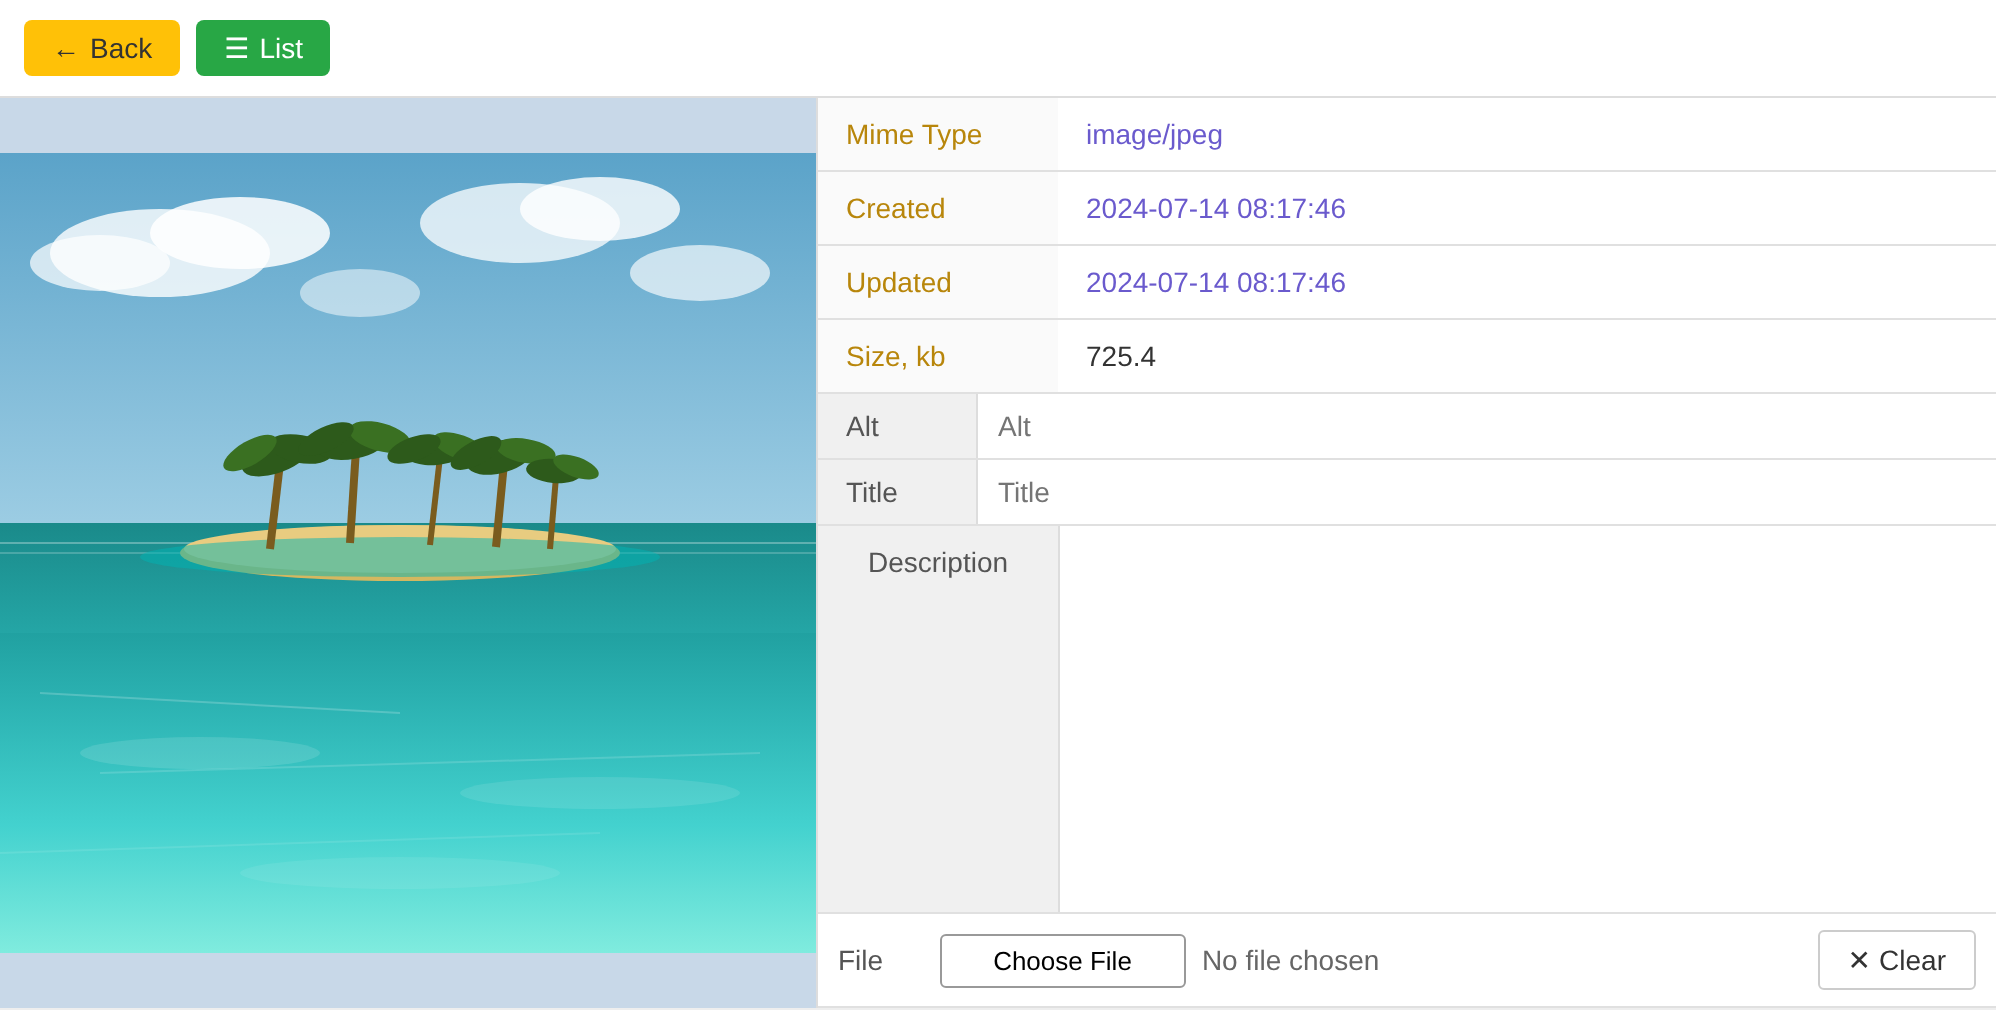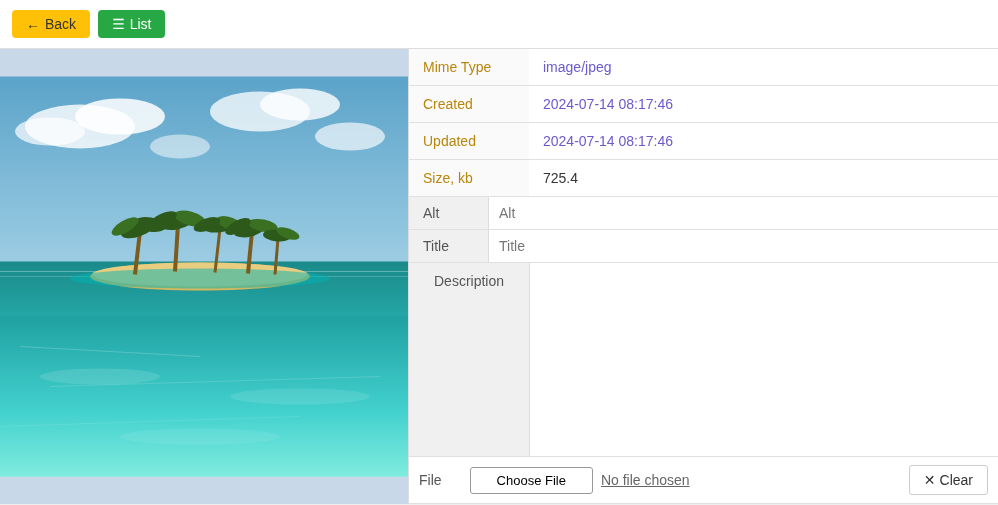--- a/index.html
+++ b/index.html
@@ -124,21 +124,20 @@
       border: 1px solid #999;
       border-radius: 3px;
       padding: 5px 26px;
       font-size: 13px;
       cursor: pointer;
     }
 
     .no-file-text {
       color: #666;
       flex: 1;
-      text-decoration: underline;
     }
 
     .clear-btn {
       background: #fff;
       border: 1px solid #ccc;
       border-radius: 3px;
       padding: 6px 14px;
       font-size: 14px;
       cursor: pointer;
       color: #333;

